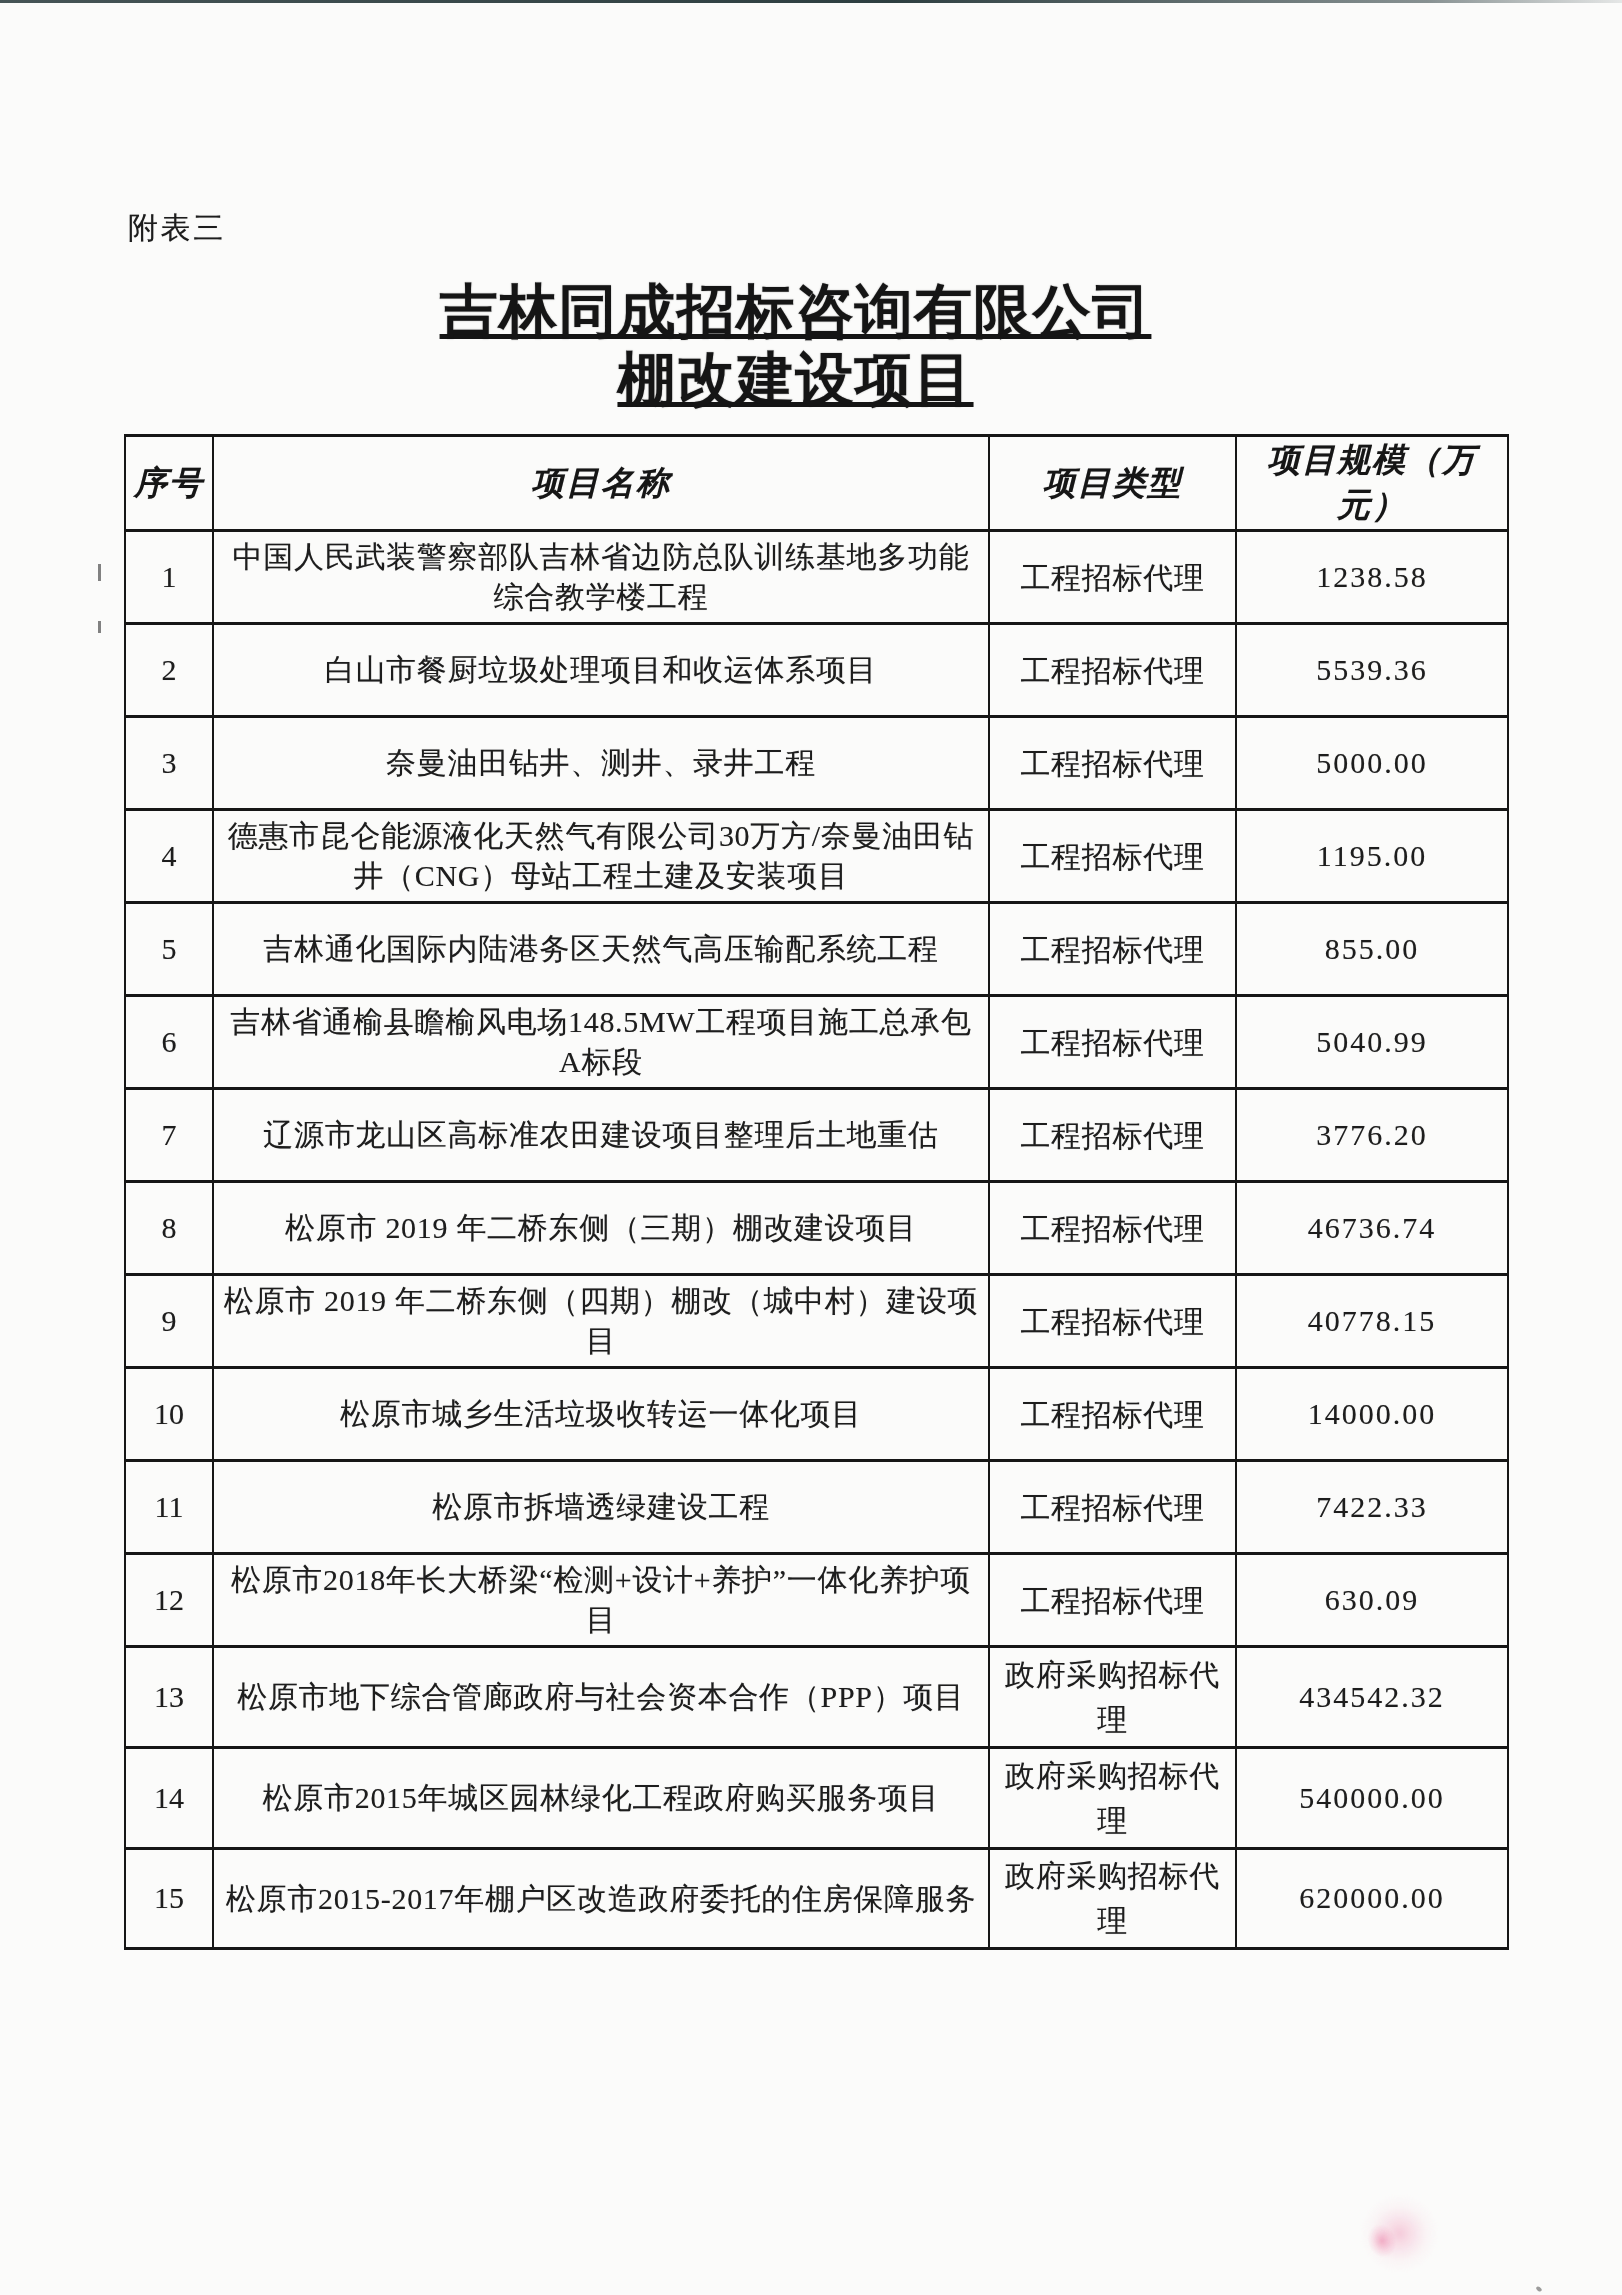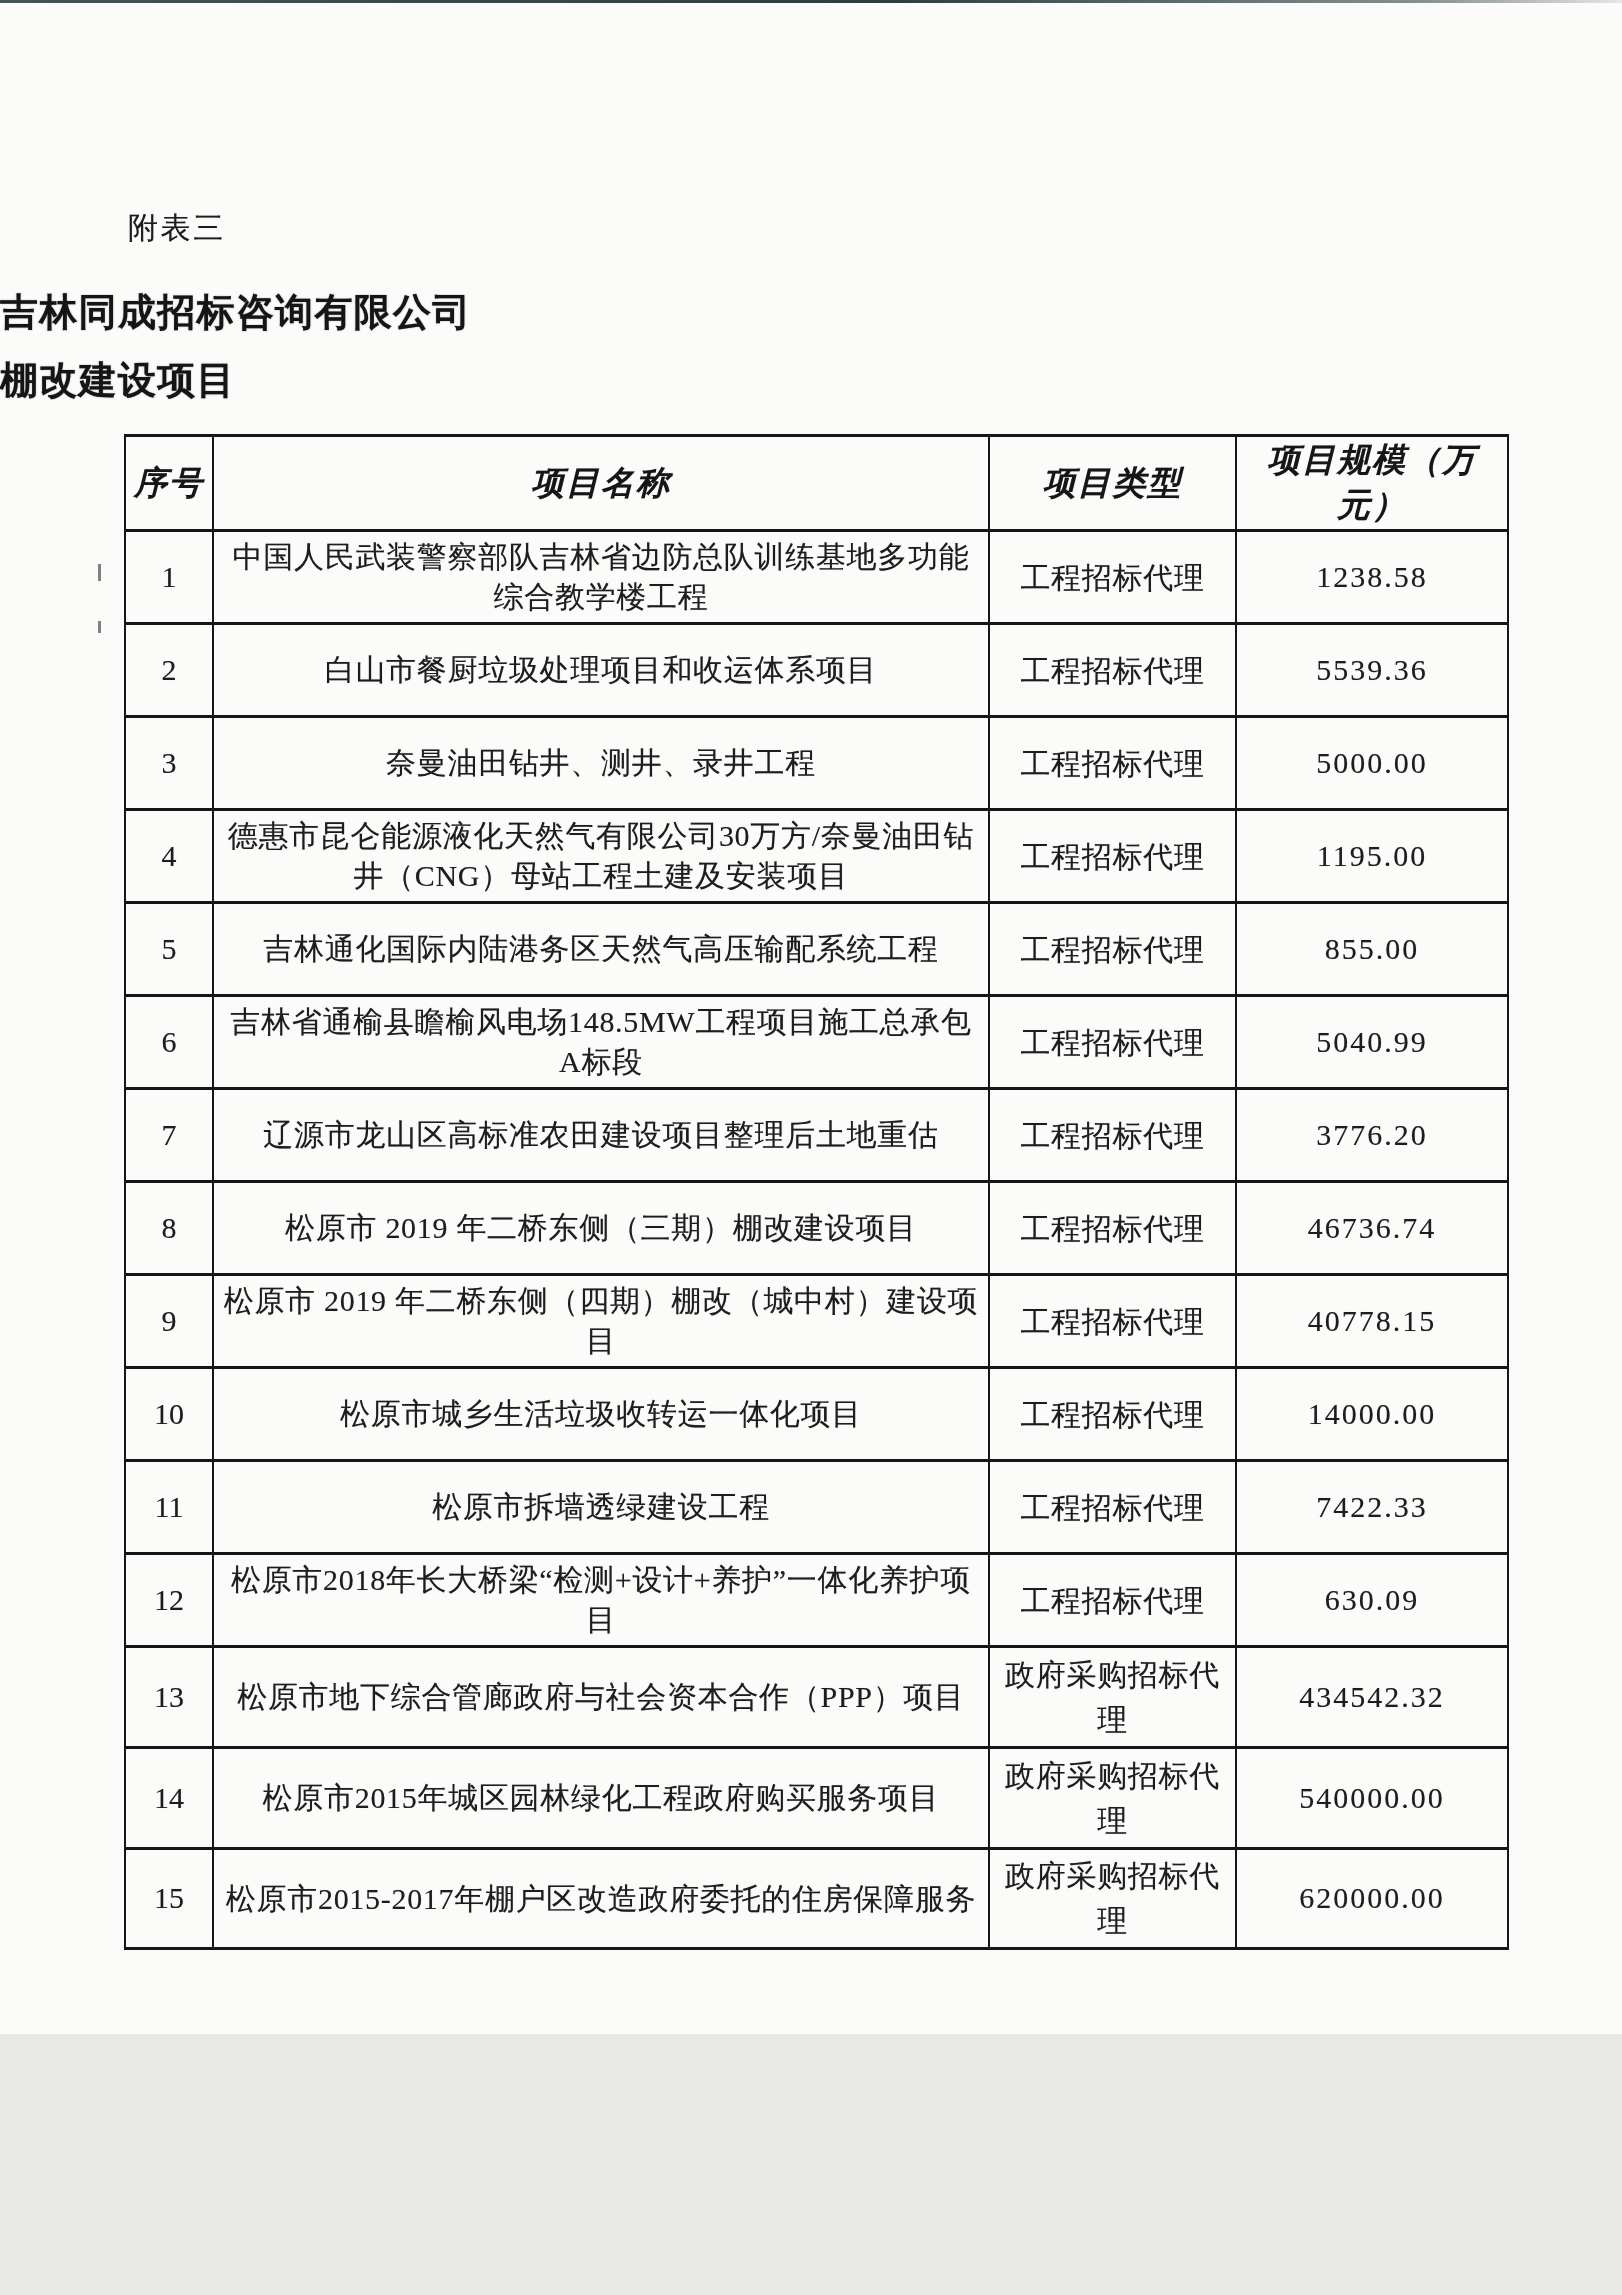--- a/index.html
+++ b/index.html
@@ -1,41 +1,42 @@
 <!DOCTYPE html>
 <html style="font-size:10.5px"><head>
 <meta charset="utf-8">
 <style>
   html, body { margin: 0; padding: 0; background: #e8e8e6; }
   .page {
     position: relative;
     width: 1623px;
-    height: 2034px;
+    height: 2295px;
     margin: 0 auto;
     background: #fbfbfa;
     overflow: hidden;
     font-family: "Liberation Serif", "DejaVu Serif", serif;
     color: #1d1d1d;
   }
   
   .scan-edge-top {
     position: absolute; left: 0; top: 0; width: 1623px; height: 3.3px;
     background: linear-gradient(90deg, rgba(38,55,57,0.85) 0%, rgba(34,52,54,0.95) 55%, rgba(40,58,60,0.55) 88%, rgba(40,58,60,0.1) 100%);
   }
   .doc-tag {
     position: absolute; left: 128px; top: 208px;
     font-size: 30px; letter-spacing: 2.6px;
     text-shadow: 0 0 0.7px rgba(25,25,25,0.45);
   }
   .title-block {
     position: absolute; left: 0; top: 278px; width: 1591px;
-    font-weight: bold;
-    font-size: 38px; line-height: 68px; letter-spacing: 1.3px;
+    text-align: center; font-weight: bold;
+    font-size: 58px; line-height: 68px; letter-spacing: 1.3px;
     color: #151515;
     text-shadow: 0 0 1.3px rgba(20,20,20,0.55);
+    text-decoration: underline;
   }
   table.perf-table {
     position: absolute; left: 124px; top: 434px;
     width: 1382px;
     border-collapse: collapse; table-layout: fixed;
     background: transparent;
   }
   .perf-table th, .perf-table td {
     border: 2px solid #161616;
     border-top-width: 3.3px;

